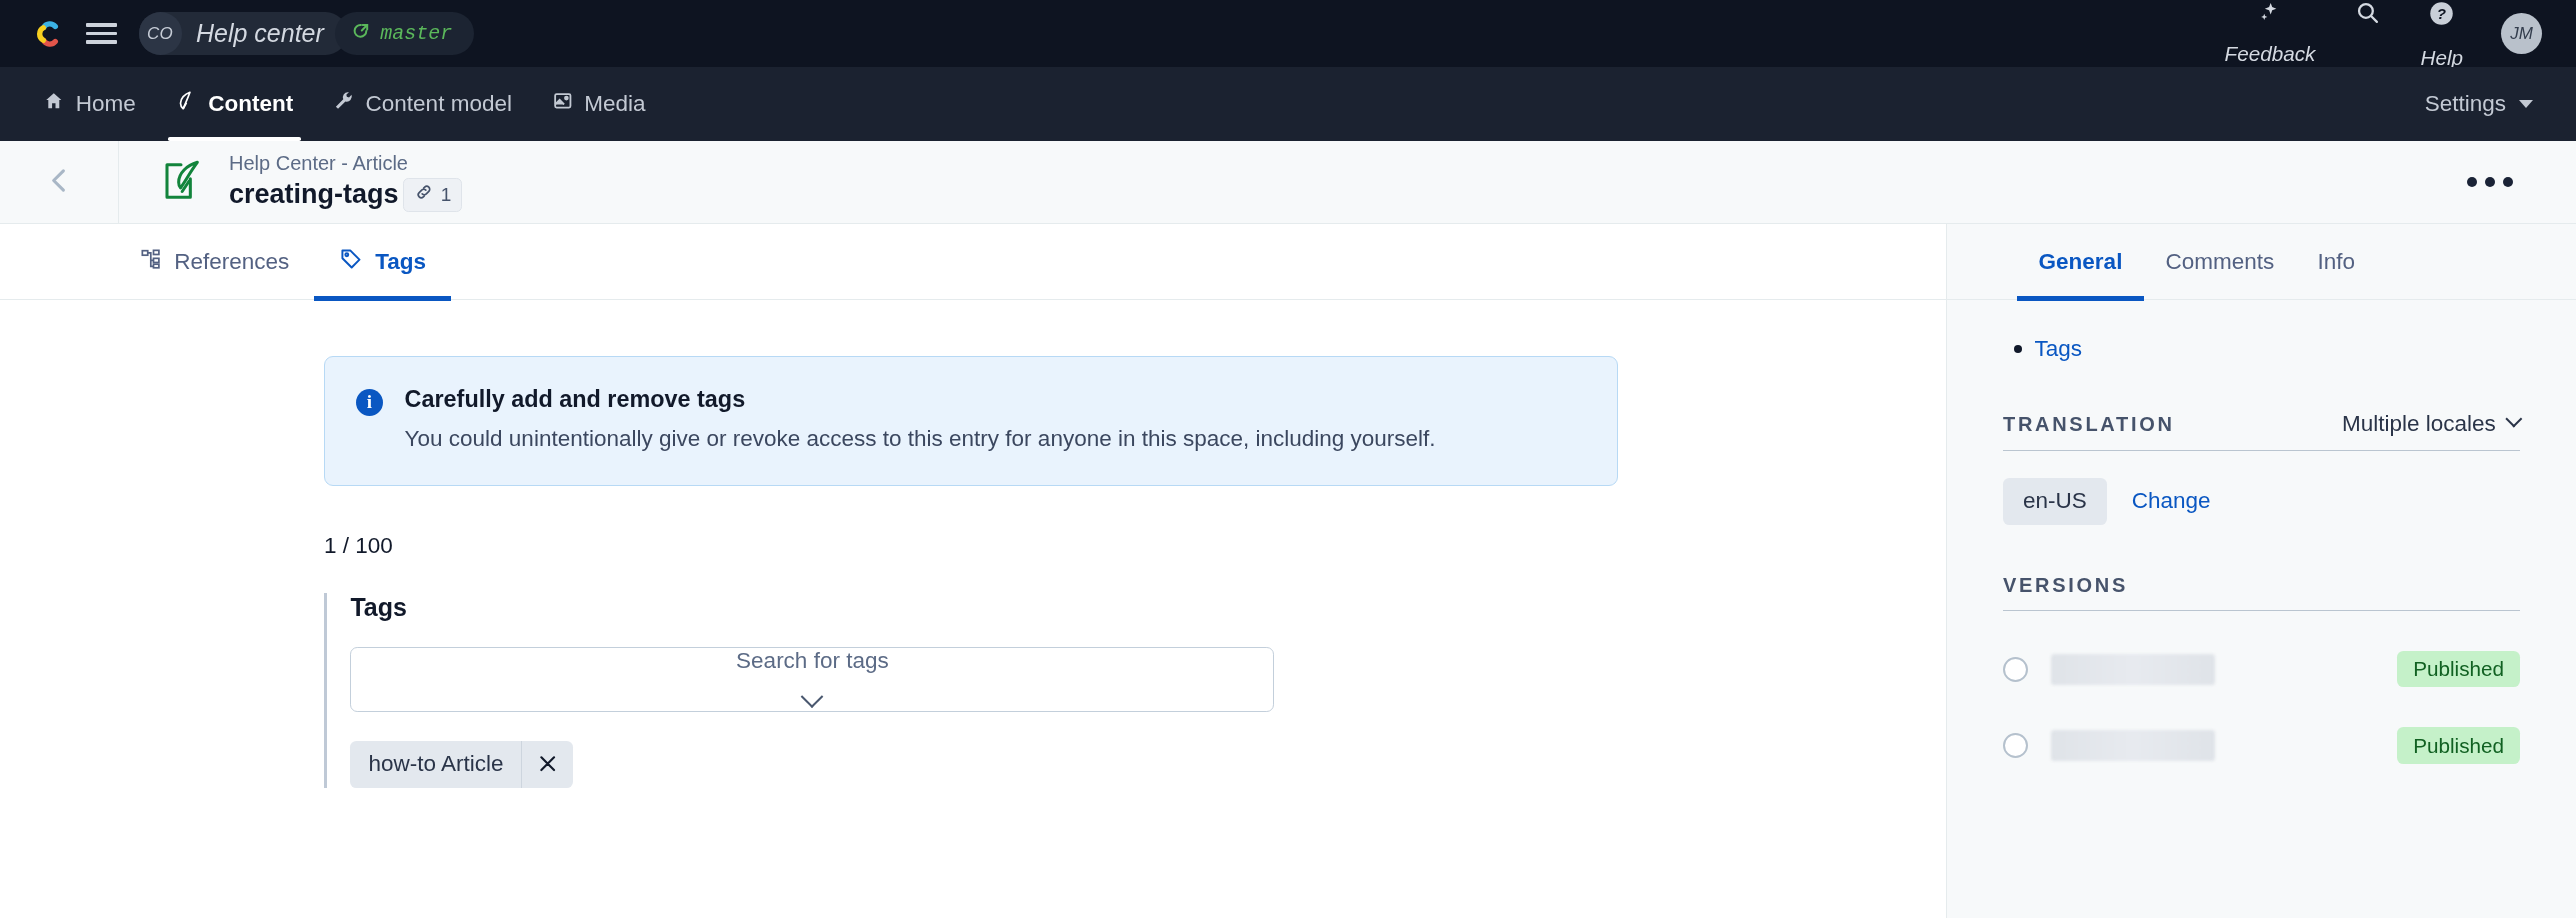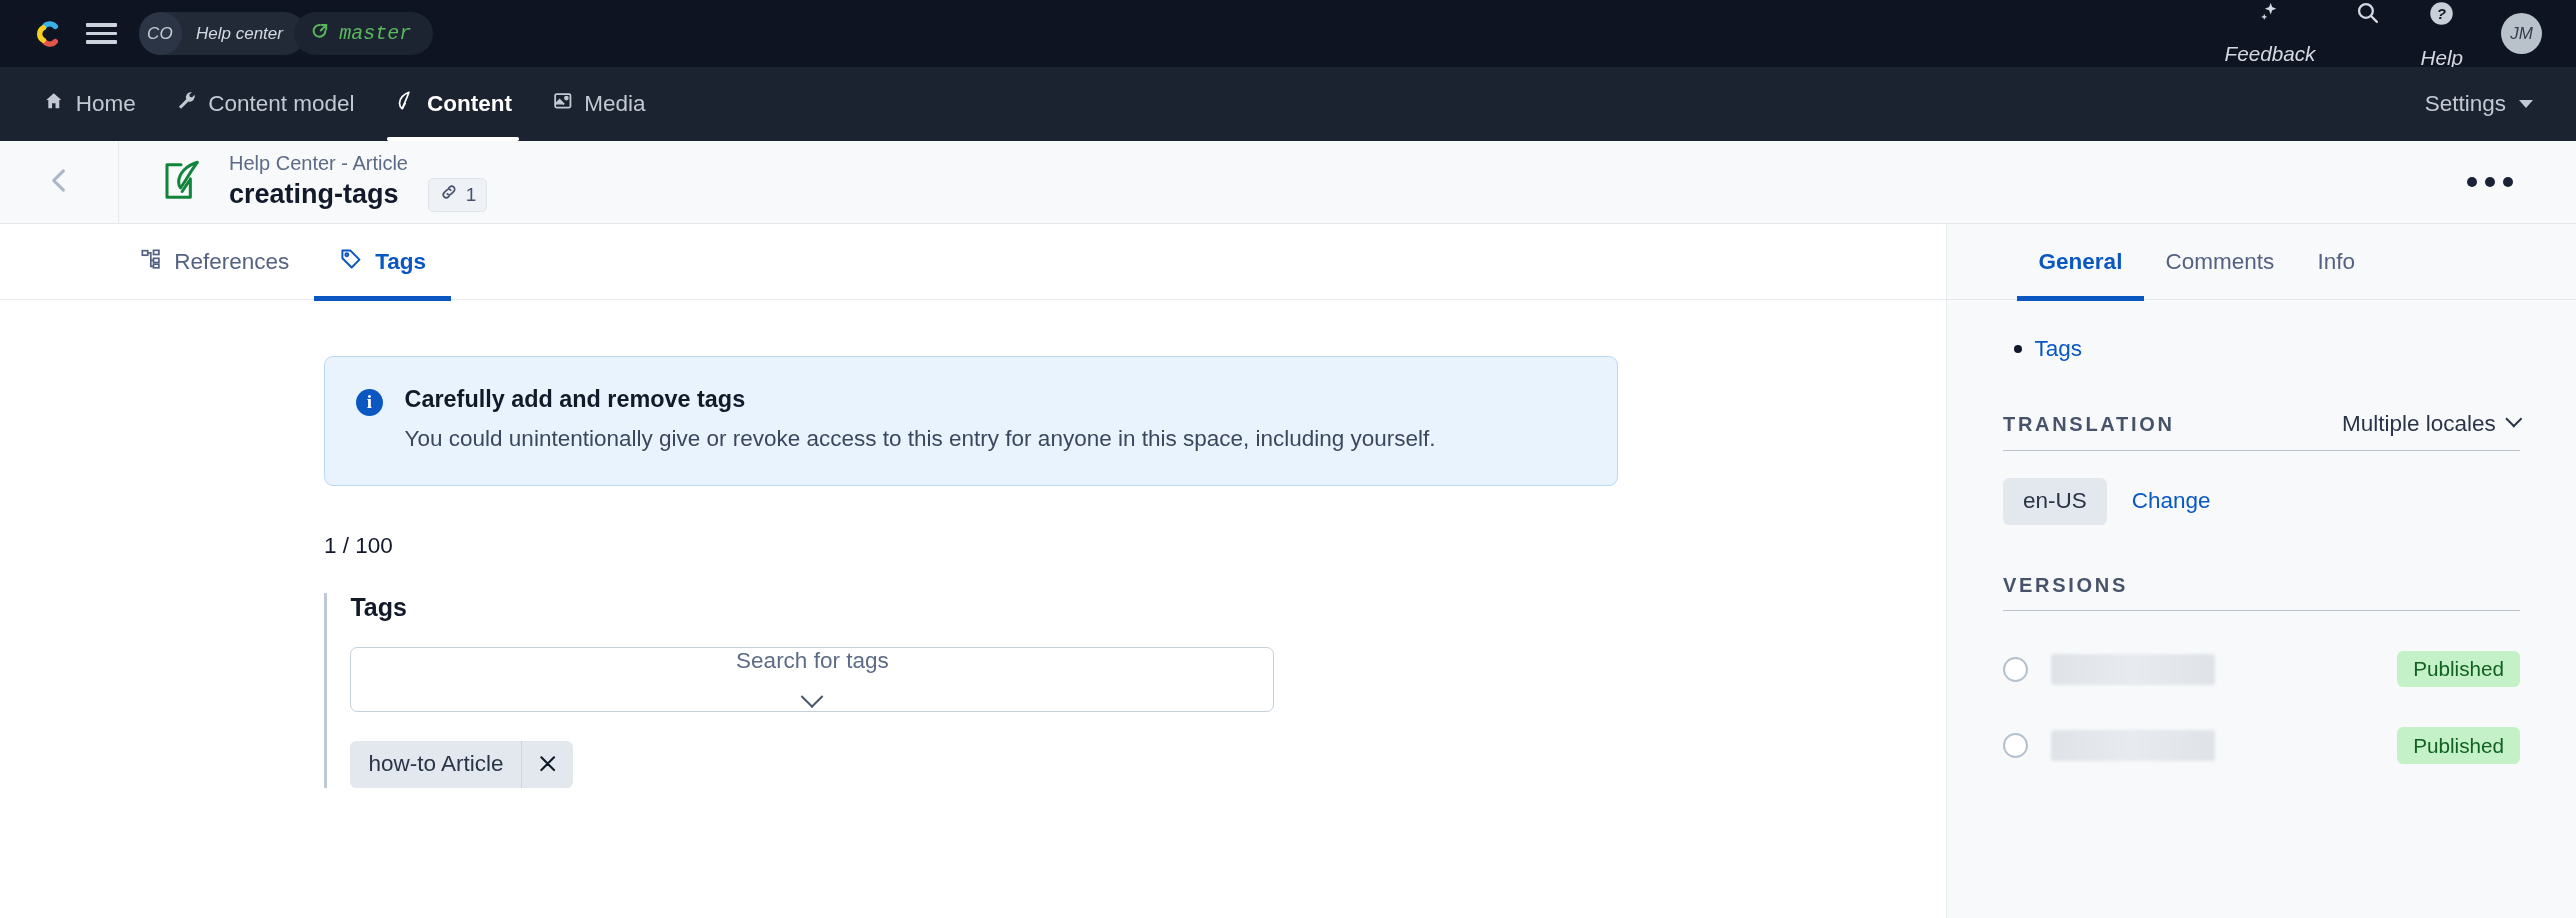--- a/index.html
+++ b/index.html
@@ -35,21 +35,21 @@
     flex: 0 0 auto;
   }
   .space-avatar {
     width: 43px; height: 43px; border-radius: 50%;
     background: #2c3545; color: #c6ccd6;
     display: flex; align-items: center; justify-content: center;
     font-size: 17px; font-weight: 400; letter-spacing: 0.3px;
     flex: 0 0 auto;
   }
   .space-name {
-    color: #d4d9e1; font-size: 17px; padding: 0 23.4px 0 14.4px;
+    color: #d4d9e1; font-size: 25px; padding: 0 23.4px 0 14.4px;
     white-space: nowrap;
   }
   .env-pill {
     display: flex; align-items: center; gap: 8px;
     background: #1c2432; border-radius: 27px; height: 43px;
     padding: 0 21.6px 0 16px; margin-left: -12.6px;
     flex: 0 0 auto;
   }
   .env-name {
     color: #5bb85b; font-size: 20px;
@@ -105,21 +105,21 @@
     position: relative;
   }
   .back-btn {
     width: 119px; height: 83px;
     display: flex; align-items: center; justify-content: center;
     cursor: pointer; border-right: 0.9px solid #e5ebed;
   }
   .entry-main { display: flex; align-items: center; gap: 20px; padding-left: 34px; }
   .entry-texts { display: flex; flex-direction: column; gap: 2.7px; }
   .entry-type { color: #5c6b86; font-size: 20px; }
-  .entry-title-row { display: flex; align-items: center; gap: 29px; }
+  .entry-title-row { display: flex; align-items: center; gap: 4px; }
   .entry-title { color: #11192a; font-size: 27px; font-weight: bold; }
   .link-badge {
     display: flex; align-items: center; gap: 7.2px;
     background: #eef1f5; border: 0.9px solid #dfe4ea; border-radius: 5.4px;
     padding: 3.6px 10px; color: #46536b; font-size: 19px;
   }
   .dots-btn {
     margin-left: auto; margin-right: 50px;
     display: flex; gap: 7.2px; cursor: pointer; padding: 12.6px;
   }
@@ -325,37 +325,37 @@
 
   <div class="nav-item">
     <span>
       <svg width="21.6" height="21.6" viewBox="0 0 24 24" fill="#c3c9d3">
         <path d="M12 3.5L3.6 11h2.3v9.2h4.2v-5.6h3.8v5.6h4.2V11h2.3z"></path>
       </svg>
     </span>
     <span>Home</span>
   </div>
 
-  <div class="nav-item">
-    <span>
-      <svg width="21.6" height="21.6" viewBox="0 0 24 24" fill="#c3c9d3">
-        <path d="M16.5 2.5a5.6 5.6 0 0 0-5.1 7.8L3.2 18.5l2.4 2.4 8.2-8.2a5.6 5.6 0 0 0 6.8-7.3l-2.8 2.8-2.4-.6-.6-2.4 2.8-2.8a5.6 5.6 0 0 0-1.1-.1z"></path>
-      </svg>
-    </span>
-    <span>Content model</span>
-  </div>
-
   <div class="nav-item active">
     <span>
       <svg width="21.6" height="21.6" viewBox="0 0 24 24" fill="none" stroke="#ffffff" stroke-width="1.9" stroke-linejoin="round">
         <path d="M15.5 2.5c-6 2-10.5 6.8-10.5 12.3 0 2.5 1.2 4.6 3 6 2.2-5.4 4.6-10.3 7.5-18.3z"></path>
         <path d="M8 20.8l3.6-6.5"></path>
       </svg>
     </span>
     <span>Content</span>
+  </div>
+
+  <div class="nav-item">
+    <span>
+      <svg width="21.6" height="21.6" viewBox="0 0 24 24" fill="#c3c9d3">
+        <path d="M16.5 2.5a5.6 5.6 0 0 0-5.1 7.8L3.2 18.5l2.4 2.4 8.2-8.2a5.6 5.6 0 0 0 6.8-7.3l-2.8 2.8-2.4-.6-.6-2.4 2.8-2.8a5.6 5.6 0 0 0-1.1-.1z"></path>
+      </svg>
+    </span>
+    <span>Content model</span>
   </div>
 
   <div class="nav-item">
     <span>
       <svg width="21.6" height="21.6" viewBox="0 0 24 24" fill="none" stroke="#c3c9d3" stroke-width="2">
         <rect x="3.5" y="4.5" width="17" height="15" rx="1.6"></rect>
         <path d="M3.5 16l5-5 5 5" fill="#c3c9d3" stroke="#c3c9d3"></path>
         <circle cx="16" cy="9" r="1.6" fill="#c3c9d3"></circle>
       </svg>
     </span>

